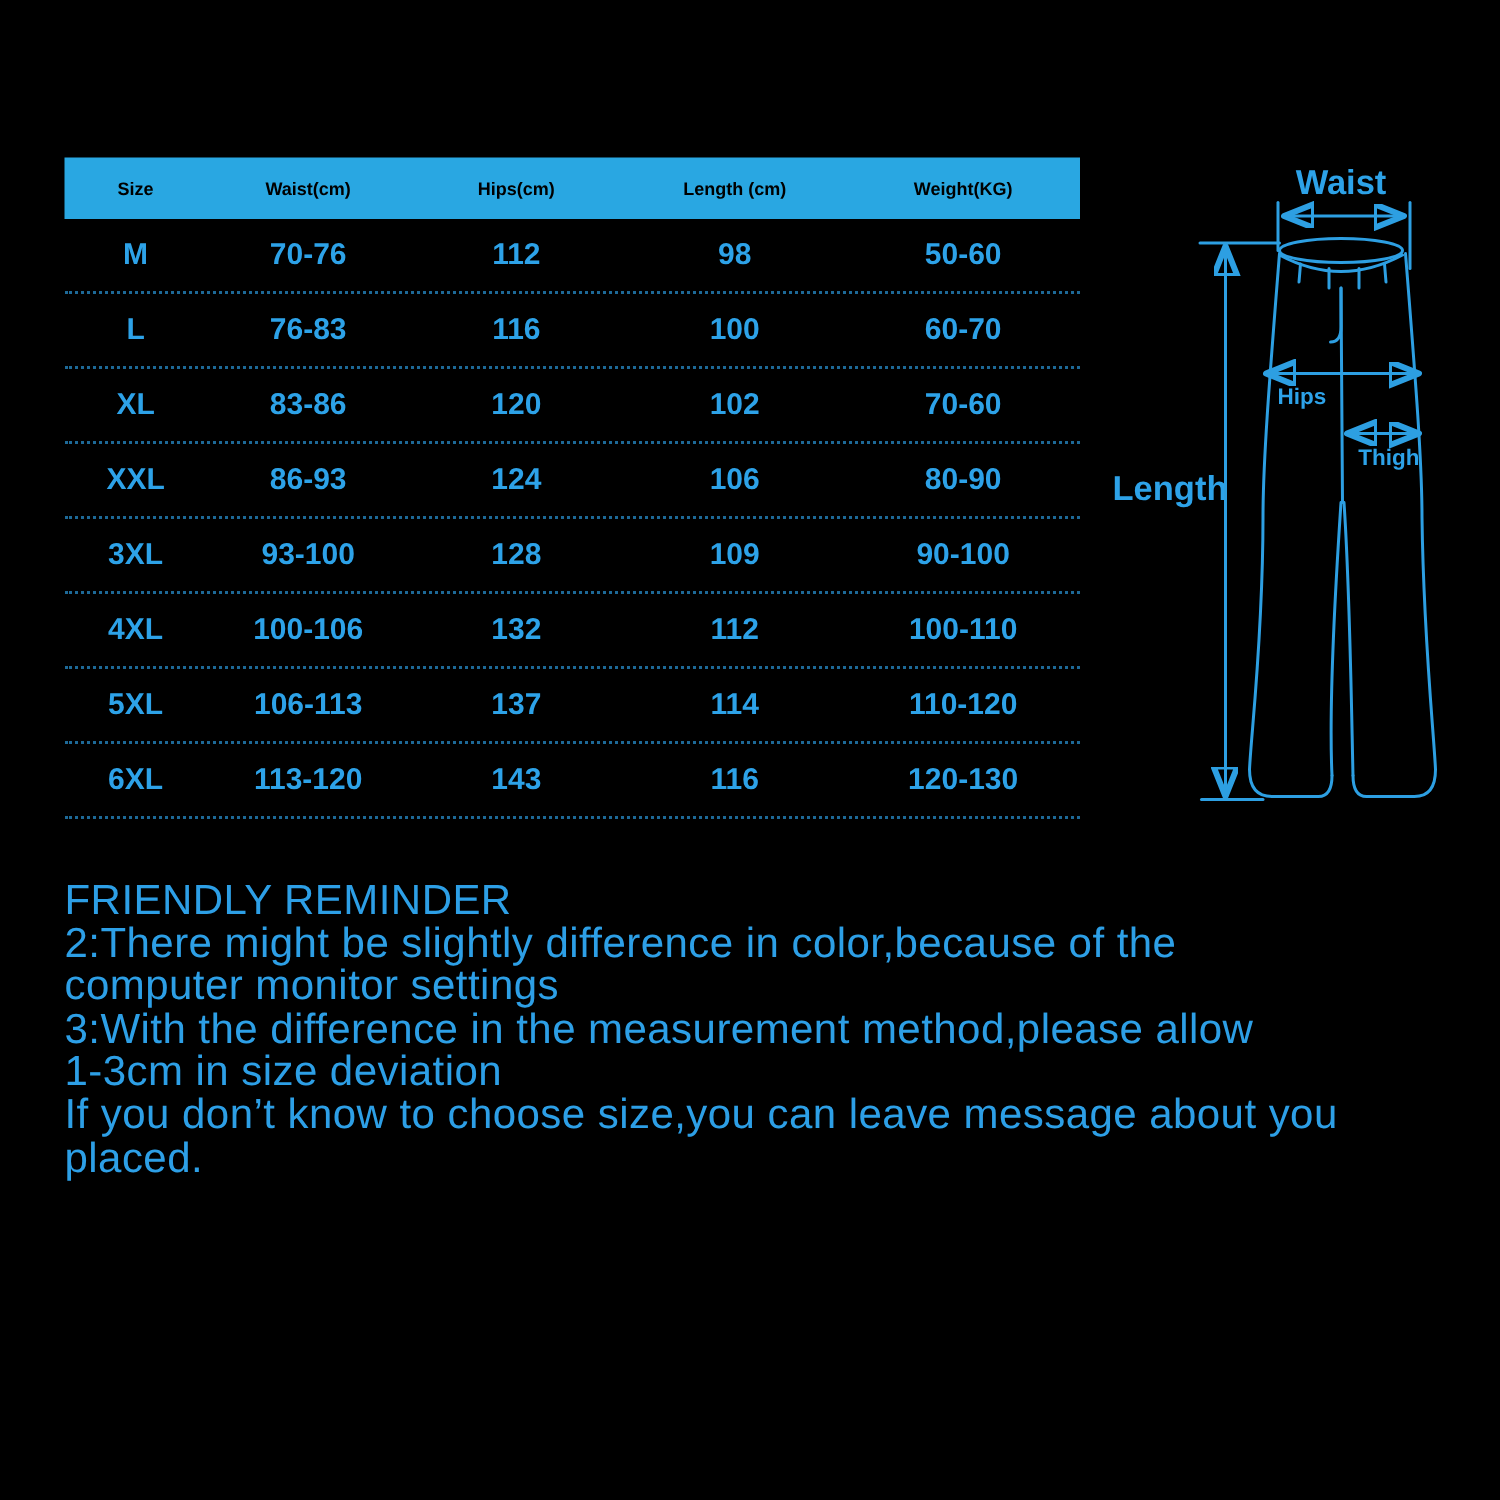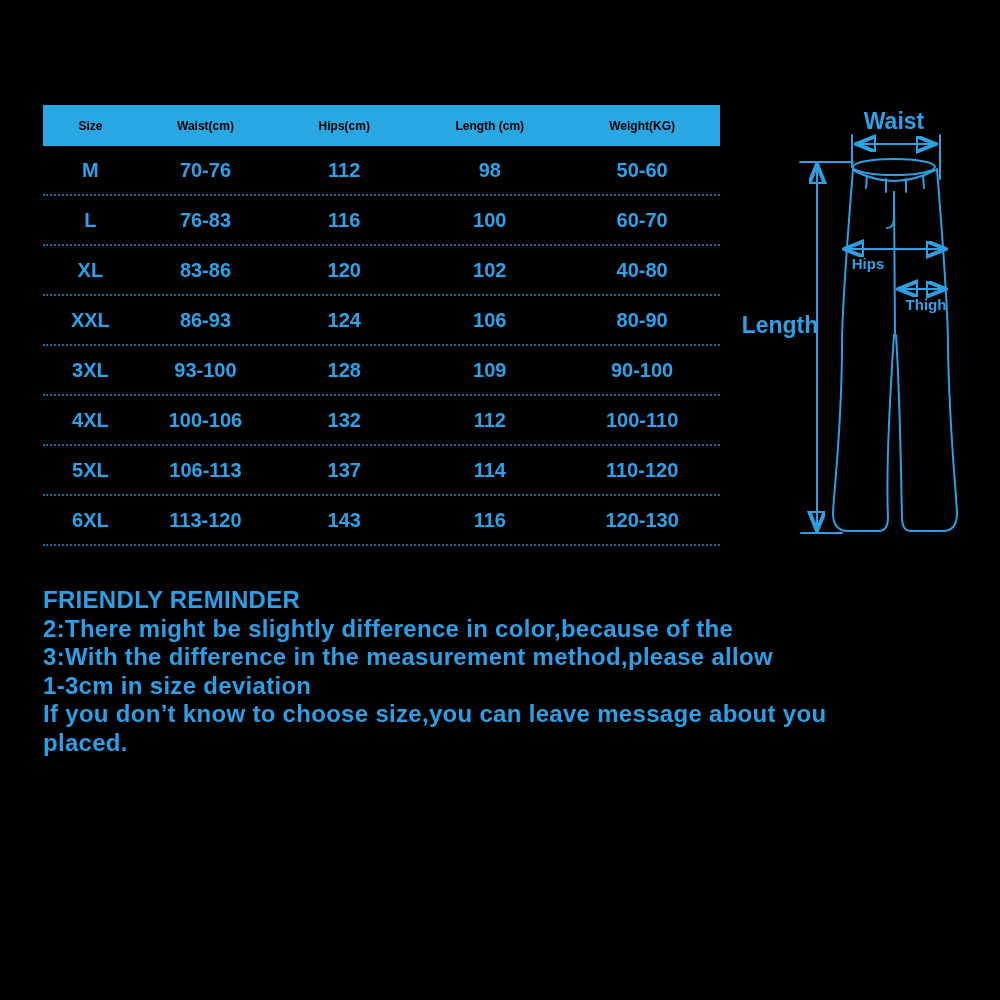--- a/index.html
+++ b/index.html
@@ -48,22 +48,22 @@
   .pants-diagram path,
   .pants-diagram line,
   .pants-diagram ellipse{
     stroke:#2d9fe2;stroke-width:2;fill:none;
     stroke-linecap:round;stroke-linejoin:round;
   }
   
   .reminder{
     position:absolute;left:43px;top:586px;width:925px;
     color:#2d9fe6;
-    font-size:24px;line-height:28.6px;
-    font-weight:bold;
+    font-size:28px;line-height:28.6px;
+    font-weight:normal;
     letter-spacing:0.3px;
   }
   .reminder .line{white-space:nowrap;}
 </style>
 </head>
 <body>
 
 <div class="canvas">
 
   <div class="size-table">
@@ -87,21 +87,21 @@
           <div class="cell c1">76-83</div>
           <div class="cell c2">116</div>
           <div class="cell c3">100</div>
           <div class="cell c4">60-70</div>
         </div>
         <div class="trow">
           <div class="cell c0">XL</div>
           <div class="cell c1">83-86</div>
           <div class="cell c2">120</div>
           <div class="cell c3">102</div>
-          <div class="cell c4">40-80</div>
+          <div class="cell c4">70-60</div>
         </div>
         <div class="trow">
           <div class="cell c0">XXL</div>
           <div class="cell c1">86-93</div>
           <div class="cell c2">124</div>
           <div class="cell c3">106</div>
           <div class="cell c4">80-90</div>
         </div>
         <div class="trow">
           <div class="cell c0">3XL</div>
@@ -178,20 +178,21 @@
     <text class="big-label" x="50" y="238" text-anchor="middle">Length</text>
     <line x1="70" y1="67" x2="123" y2="67"></line>
     <line x1="87" y1="71" x2="87" y2="434" marker-start="url(#ahr)" marker-end="url(#ah)"></line>
     <line x1="71" y1="438" x2="112" y2="438"></line>
   </svg>
 
   <div class="reminder">
     <div class="line">FRIENDLY REMINDER</div>
     <div>
         <div class="line">2:There might be slightly difference in color,because of the</div>
+        <div class="line">computer monitor settings</div>
         <div class="line">3:With the difference in the measurement method,please allow</div>
         <div class="line">1-3cm in size deviation</div>
         <div class="line">If you don’t know to choose size,you can leave message about you</div>
         <div class="line">placed.</div>
       </div>
   </div>
 
 </div>
 
 </body></html>

